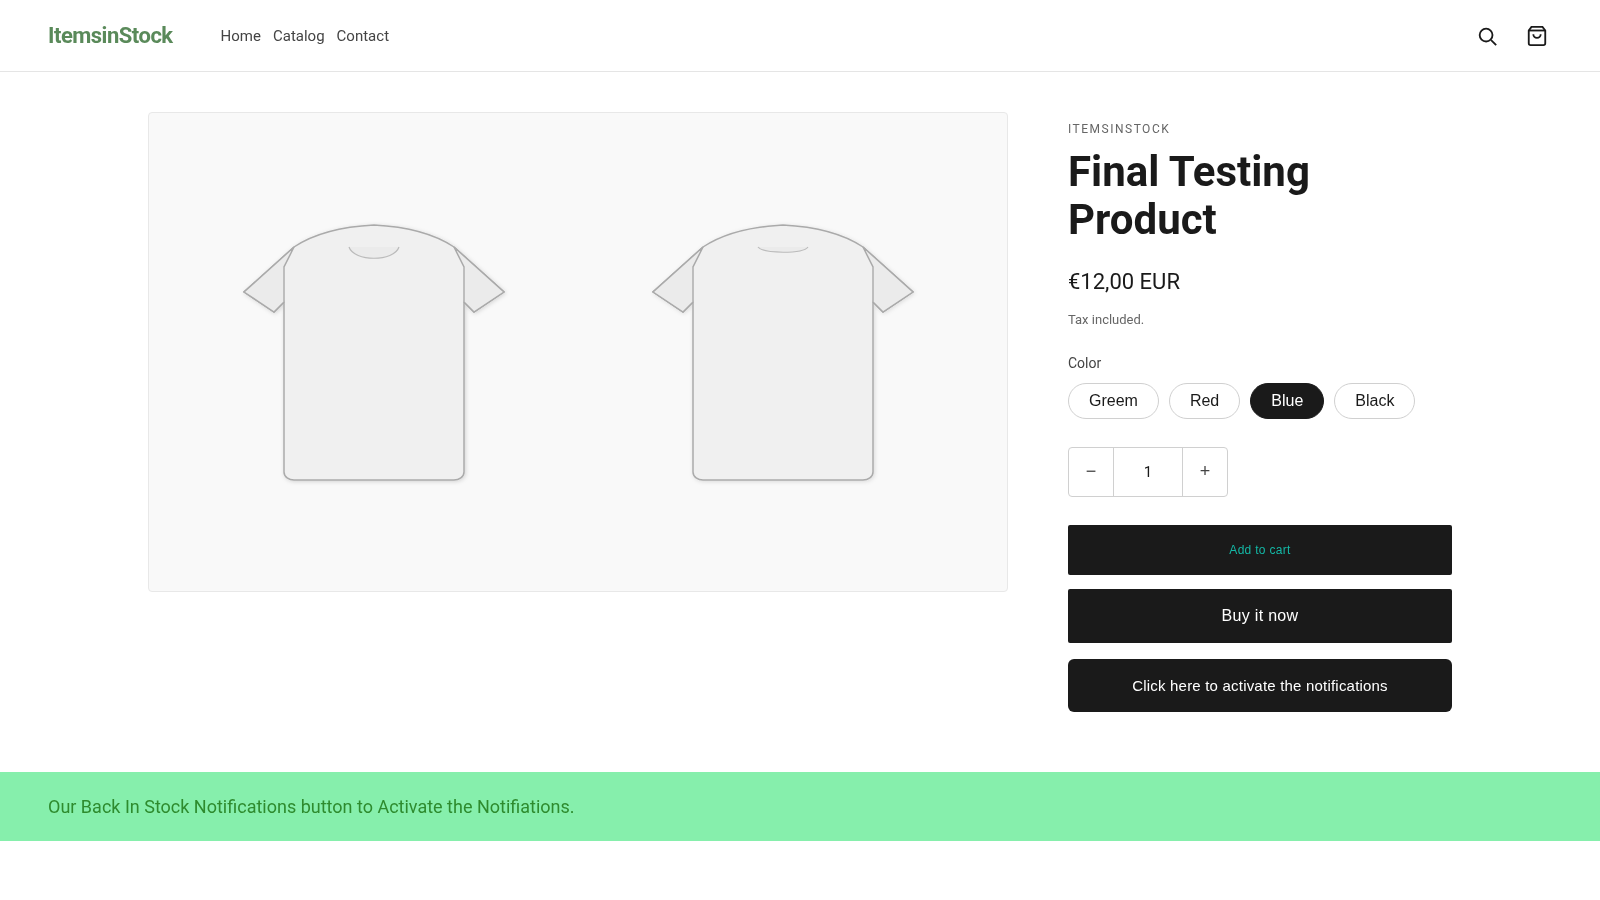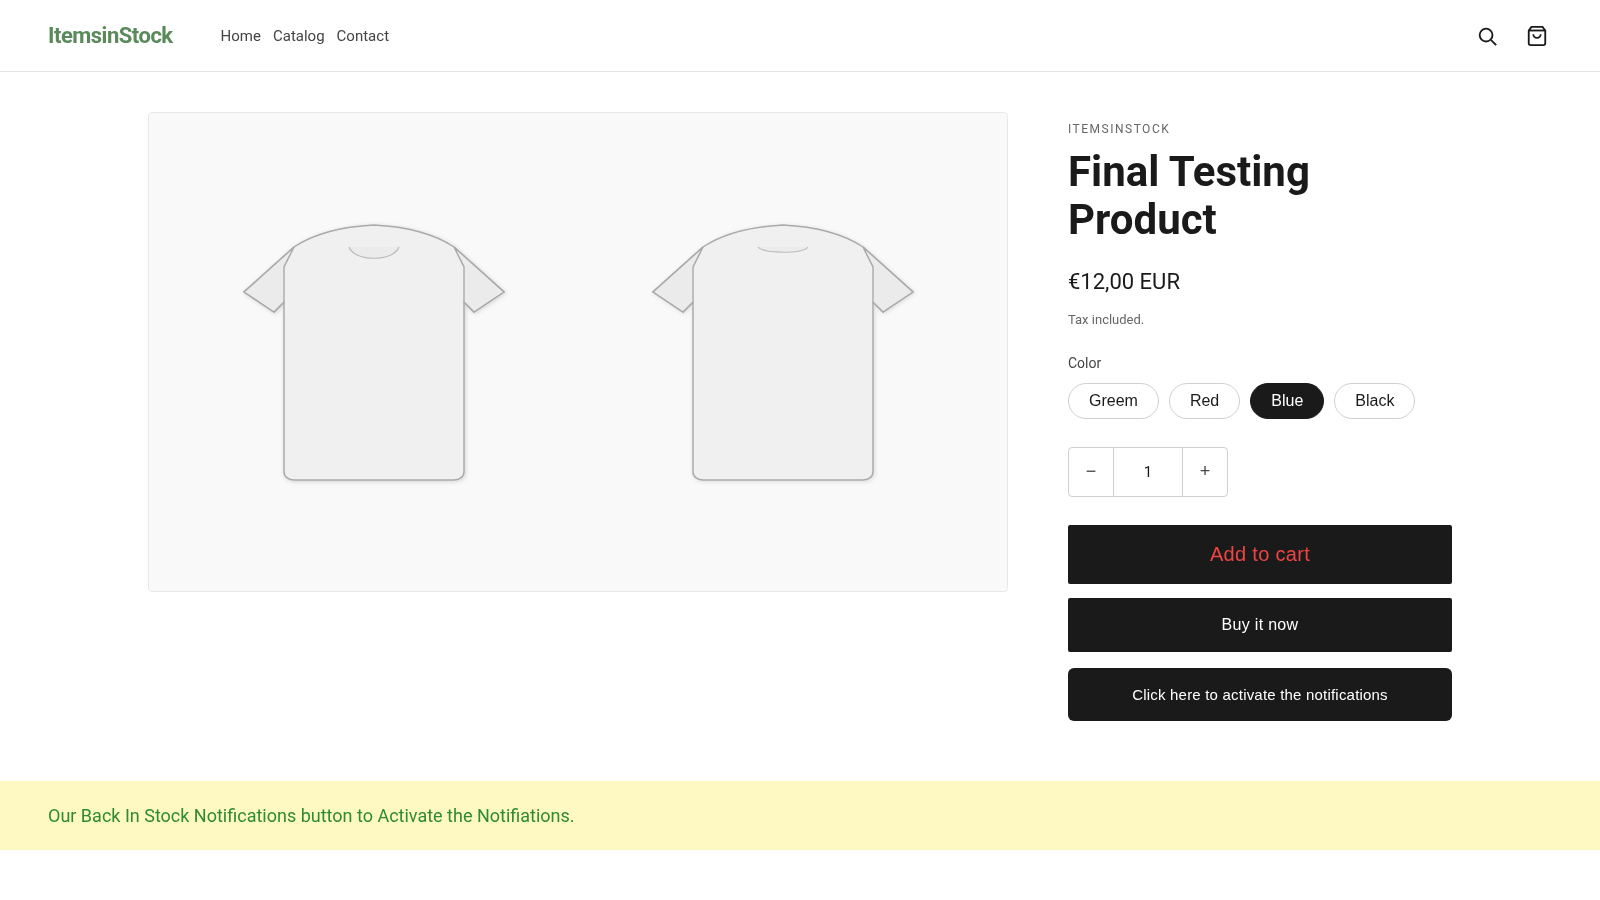--- a/index.html
+++ b/index.html
@@ -169,23 +169,23 @@
       border-left: 1px solid #d0d0d0;
       border-right: 1px solid #d0d0d0;
       height: 48px;
       line-height: 48px;
     }
     .btn-add-cart {
       display: block;
       width: 100%;
       padding: 18px;
       background: #1a1a1a;
-      color: #ef4444;
-      border: none;
-      font-size: 20px;
+      color: #14b8a6;
+      border: none;
+      font-size: 12px;
       cursor: pointer;
       margin-bottom: 14px;
       border-radius: 2px;
       letter-spacing: 0.3px;
     }
     .btn-buy-now {
       display: block;
       width: 100%;
       padding: 18px;
       background: #1a1a1a;
@@ -205,21 +205,21 @@
       color: #fff;
       border: none;
       font-size: 15px;
       cursor: pointer;
       border-radius: 6px;
       letter-spacing: 0.2px;
     }
 
     
     .bottom-banner {
-      background: #fef9c3;
+      background: #86efac;
       padding: 24px 48px;
       display: flex;
       align-items: center;
       gap: 40px;
     }
     .back-in-stock-text {
       font-size: 18px;
       color: #2e8b2e;
       font-weight: 400;
     }

